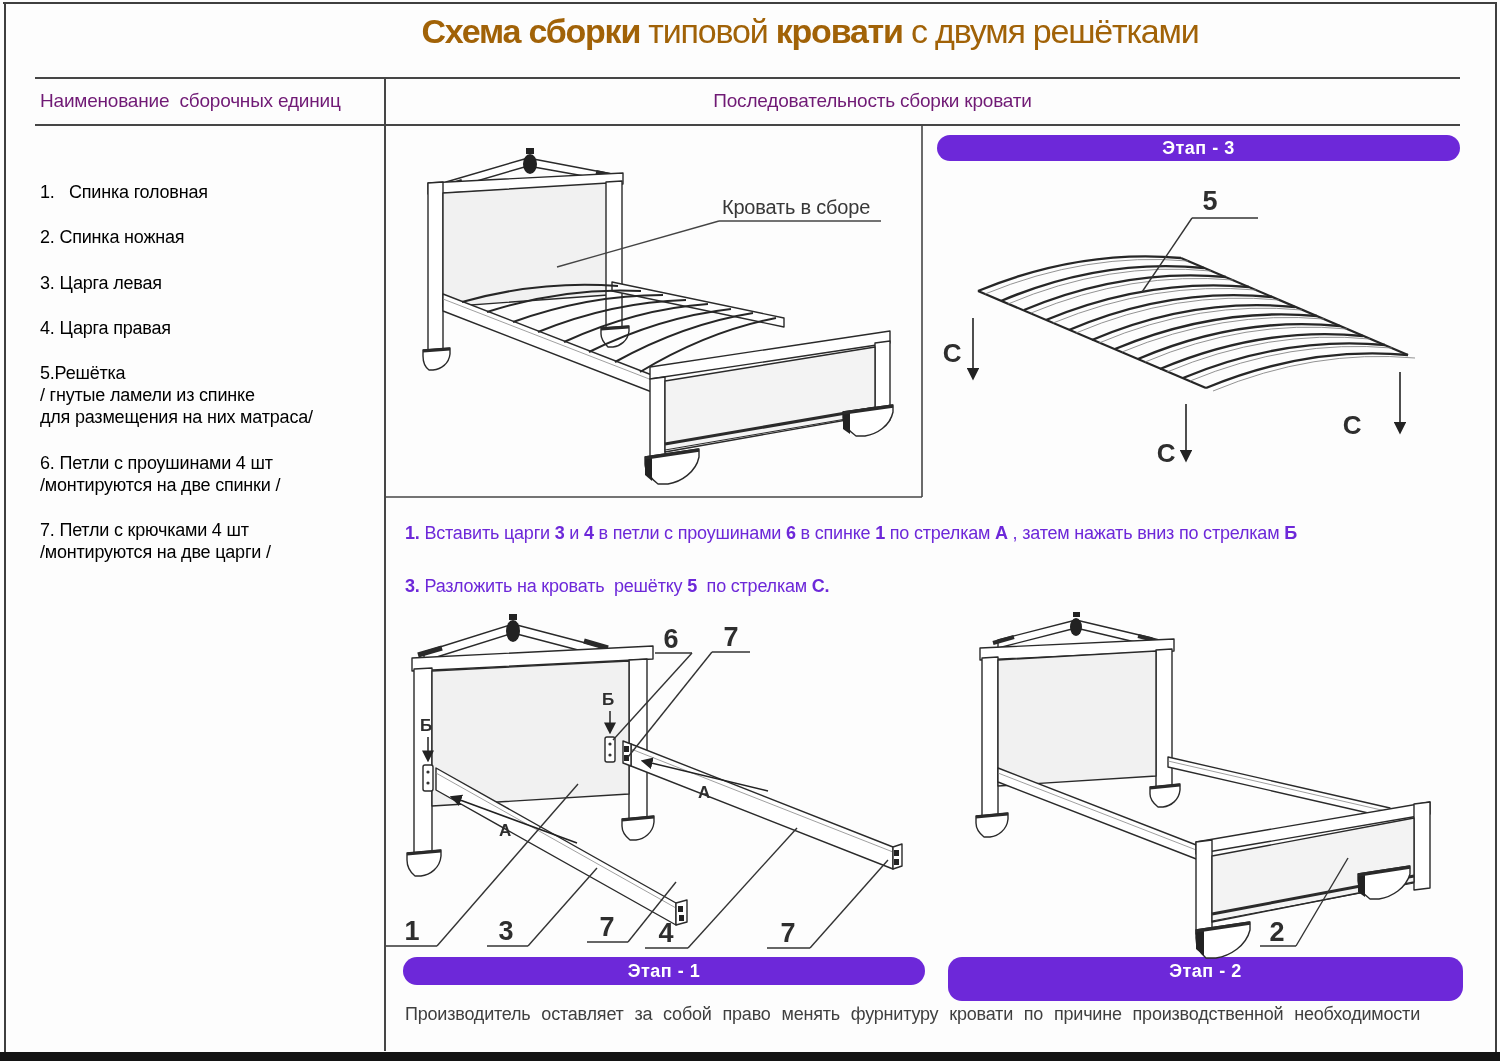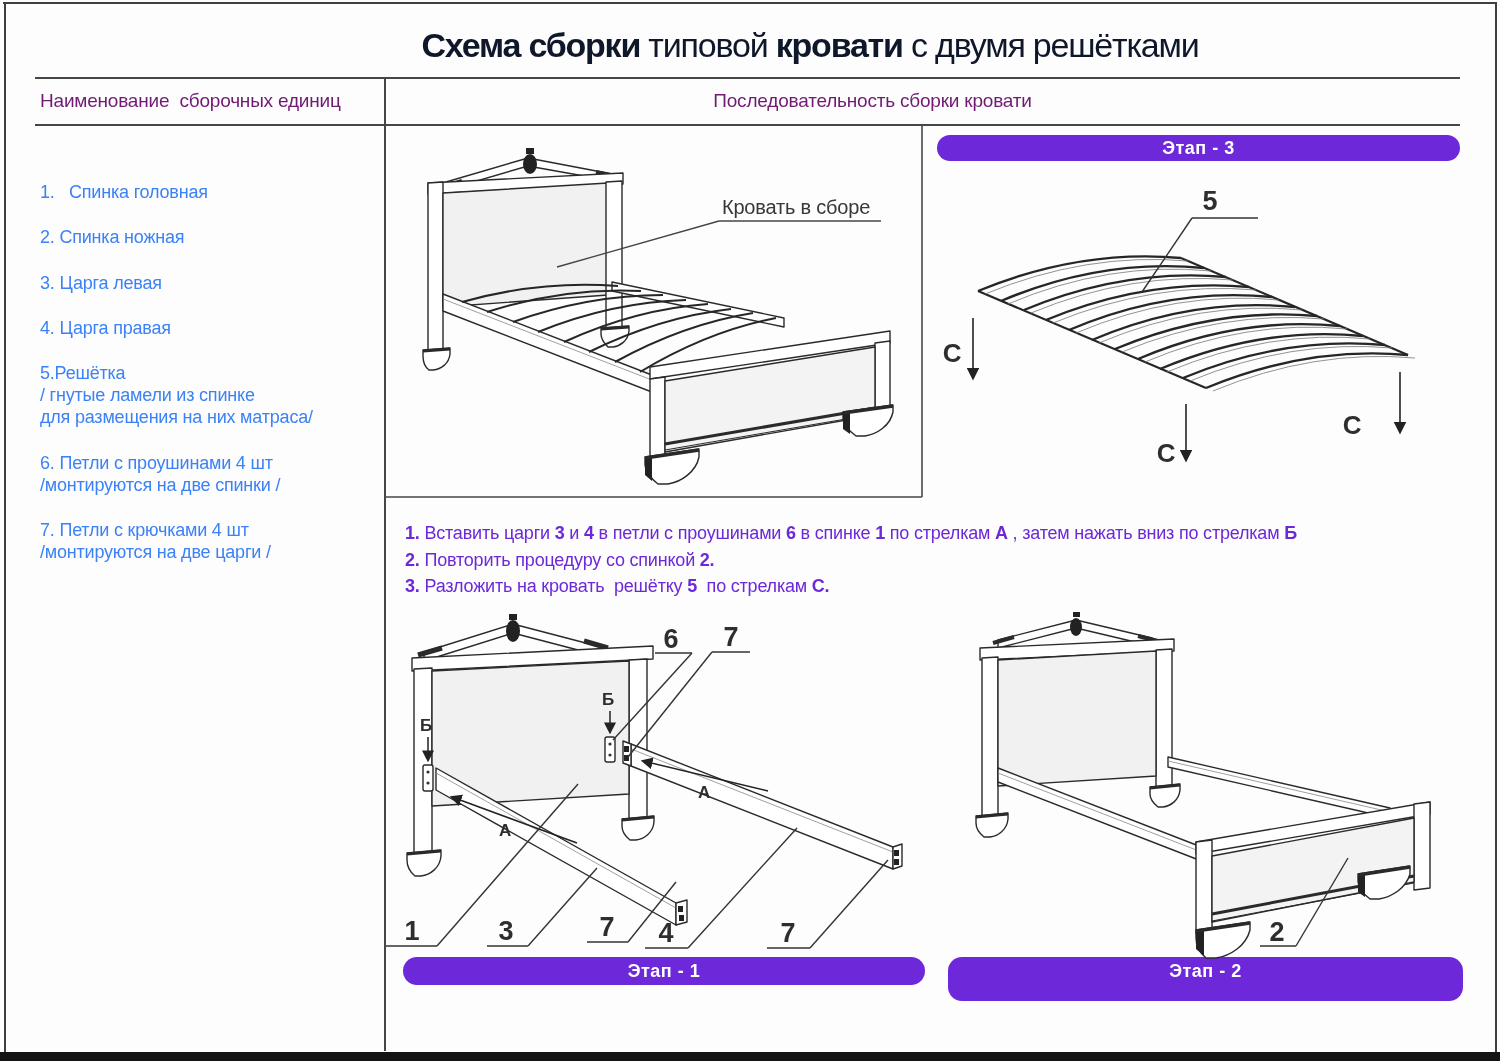--- a/index.html
+++ b/index.html
@@ -8,27 +8,27 @@
     font-family:"Liberation Sans","DejaVu Sans",sans-serif;color:#3a3a3a;letter-spacing:-0.2px;
   }
   .abs{position:absolute;}
   .b{font-weight:700;}
   
   .b-top{left:3px;top:2px;right:3px;height:2px;background:#3f3f3f;}
   .b-left{left:4px;top:2px;width:2px;bottom:9px;background:#3f3f3f;}
   .b-right{right:3px;top:2px;width:2px;bottom:9px;background:#3f3f3f;}
   .b-bottom{left:0;right:0;bottom:0;height:9px;background:#141414;}
   .title{
-    left:160px;top:26px;width:1300px;text-align:center;font-size:34px;letter-spacing:-1.2px;
-    color:#0f172a;white-space:pre;
+    left:160px;top:12px;width:1300px;text-align:center;font-size:34px;letter-spacing:-1.2px;
+    color:#a16207;white-space:pre;
   }
   .hdr{font-size:19px;color:#701a75;}
   .hdr-left{left:40px;top:90px;white-space:pre;}
   .hdr-right{left:385px;top:90px;width:975px;text-align:center;}
-  .pl-line{left:40px;font-size:18px;color:#3b82f6;white-space:pre;}
+  .pl-line{left:40px;font-size:18px;color:#000000;white-space:pre;}
   .instr{left:405px;font-size:18px;color:#6d28d9;white-space:pre;}
   .footer{
     left:405px;top:1004px;width:1060px;font-size:18px;color:#3f3f3f;word-spacing:6px;white-space:nowrap;
   }
   .badge{
     background:#6d28d9;border-radius:14px;color:#fff;text-align:center;
     font-weight:700;font-size:18px;letter-spacing:0.5px;
   }
   .badge span{color:#fff;}
   svg.overlay{position:absolute;left:0;top:0;width:1500px;height:1061px;}
@@ -59,23 +59,23 @@
   <div class="abs pl-line" style="top:318px">4. Царга правая</div>
   <div class="abs pl-line" style="top:363px">5.Решётка</div>
   <div class="abs pl-line" style="top:385px">/ гнутые ламели из спинке</div>
   <div class="abs pl-line" style="top:407px">для размещения на них матраса/</div>
   <div class="abs pl-line" style="top:453px">6. Петли с проушинами 4 шт</div>
   <div class="abs pl-line" style="top:475px">/монтируются на две спинки /</div>
   <div class="abs pl-line" style="top:520px">7. Петли с крючками 4 шт</div>
   <div class="abs pl-line" style="top:542px">/монтируются на две царги /</div>
 
   <div class="abs instr" style="top:523px"><span class="b">1.</span><span> Вставить царги </span><span class="b">3</span><span> и </span><span class="b">4</span><span> в петли с проушинами </span><span class="b">6</span><span> в спинке </span><span class="b">1</span><span> по стрелкам </span><span class="b">А</span><span> , затем нажать вниз по стрелкам </span><span class="b">Б</span></div>
-  <div class="abs instr" style="top:550px"><span class="b">2.</span><span> Повторить процедуру со спинкой </span><span class="b">2.</span></div>
   <div class="abs instr" style="top:576px"><span class="b">3.</span><span> Разложить на кровать  решётку </span><span class="b">5</span><span>  по стрелкам </span><span class="b">С.</span></div>
 
+  <div class="abs footer">Производитель оставляет за собой право менять фурнитуру кровати по причине производственной необходимости</div>
 
   <div class="abs badge" style="left:937px;top:135px;width:523px;height:26px;line-height:26px;border-radius:13px">
     <span>Этап - 3</span>
   </div>
   <div class="abs badge" style="left:403px;top:957px;width:522px;height:28px;line-height:28px">
     <span>Этап - 1</span>
   </div>
   <div class="abs badge" style="left:948px;top:957px;width:515px;height:44px;line-height:28px">
     <span>Этап - 2</span>
   </div>

